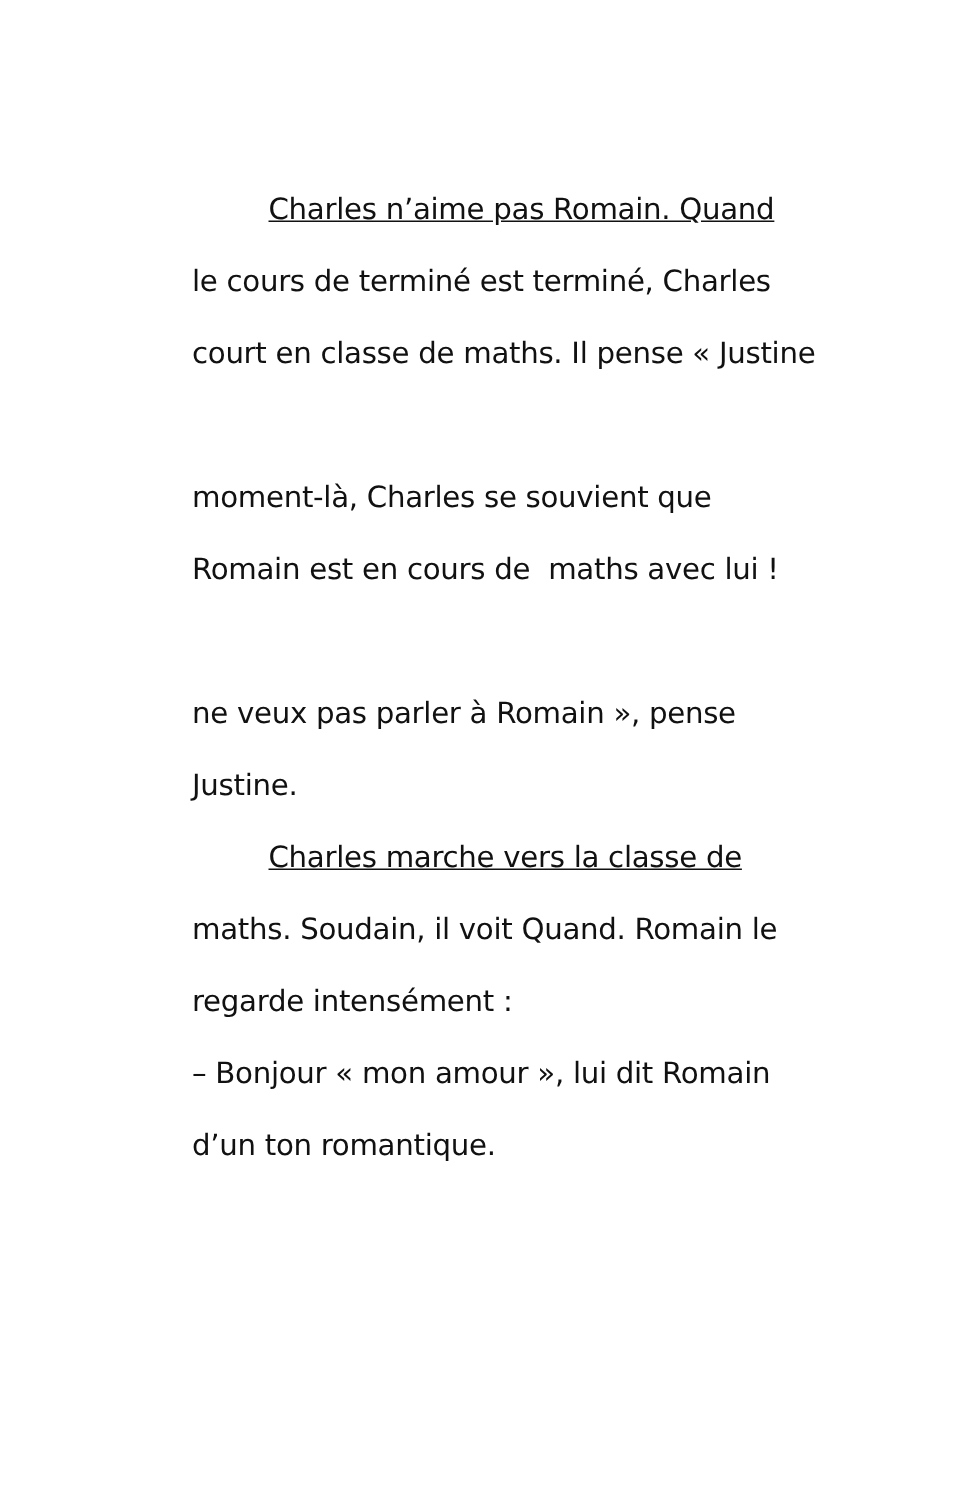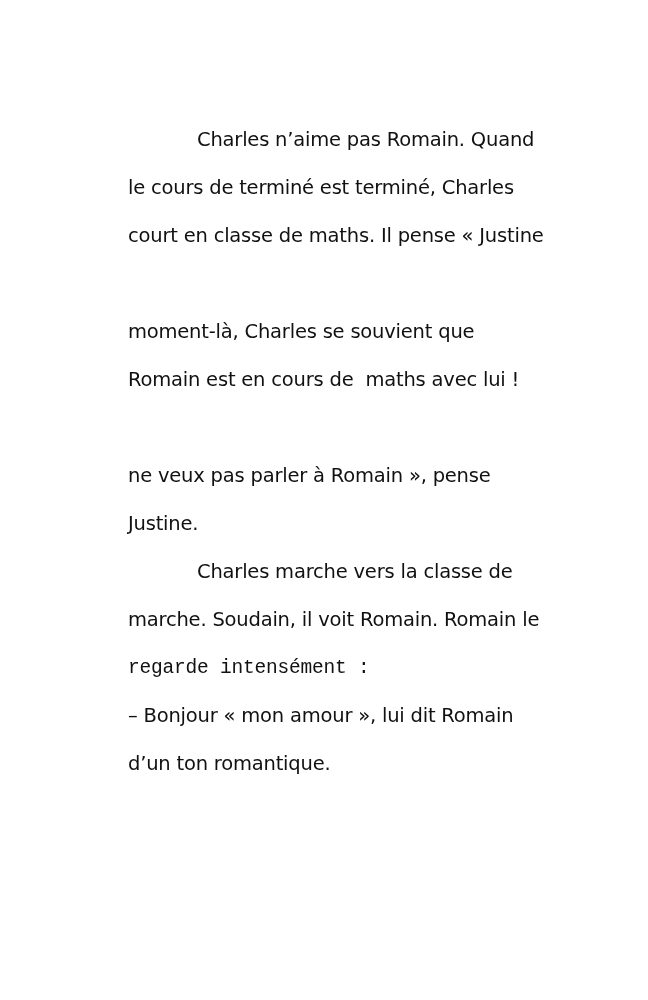--- a/index.html
+++ b/index.html
@@ -24,31 +24,31 @@
     .line {
       position: absolute;
       left: 128px;
       white-space: pre;
       font-family: "DejaVu Sans", sans-serif;
       font-size: 19.5px;
       color: #111111;
       line-height: 24px;
       letter-spacing: -0.2px;
     }
-    .indent { left: 197px; }
+    .indent { left: 179px; text-decoration: underline; }
   </style>
 </head>
 <body>
 
 <div class="page">
   <div class="line indent" style="top:128px;">Charles n’aime pas Romain. Quand</div>
   <div class="line" style="top:176px;">le cours de terminé est terminé, Charles</div>
   <div class="line" style="top:224px;">court en classe de maths. Il pense « Justine</div>
   <div class="line" style="top:368px;">Romain est en cours de  maths avec lui !</div>
   <div class="line" style="top:320px;">moment-là, Charles se souvient que</div>
   <div class="line" style="top:464px;">ne veux pas parler à Romain », pense</div>
   <div class="line" style="top:512px;">Justine.</div>
   <div class="line indent" style="top:560px;">Charles marche vers la classe de</div>
-  <div class="line" style="top:608px;">marche. Soudain, il voit Romain. Romain le</div>
-  <div class="line" style="top:656px;font-family:Liberation Mono, monospace;">regarde intensément :</div>
+  <div class="line" style="top:608px;">maths. Soudain, il voit Quand. Romain le</div>
+  <div class="line" style="top:656px;">regarde intensément :</div>
   <div class="line" style="top:704px;">– Bonjour « mon amour », lui dit Romain</div>
   <div class="line" style="top:752px;">d’un ton romantique.</div>
 </div>
 
 </body></html>

